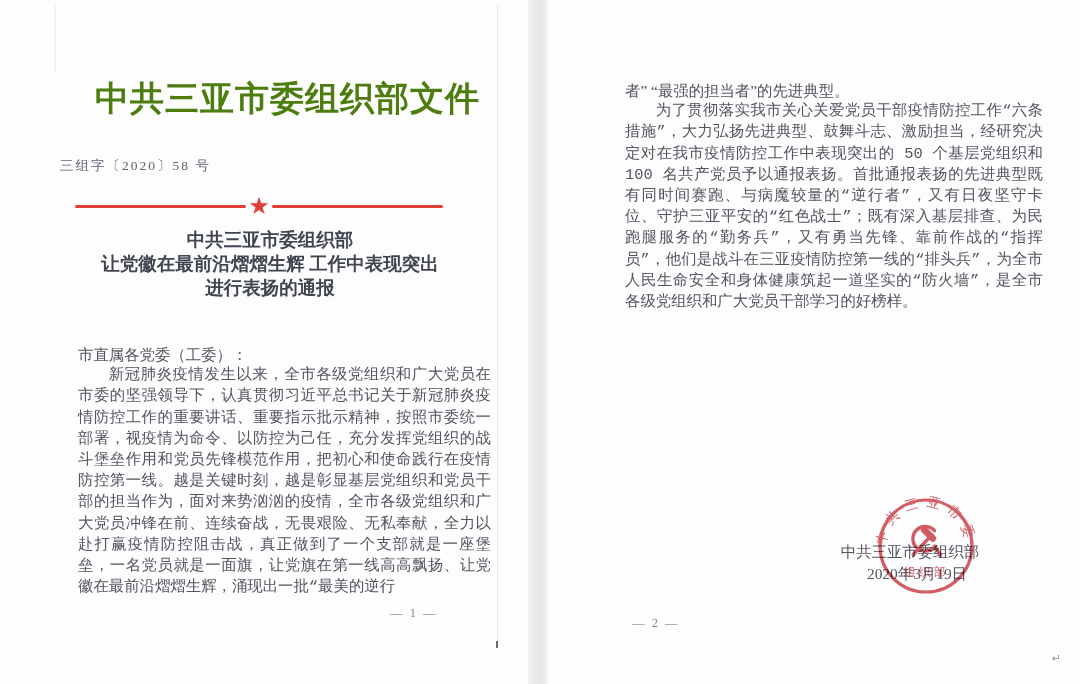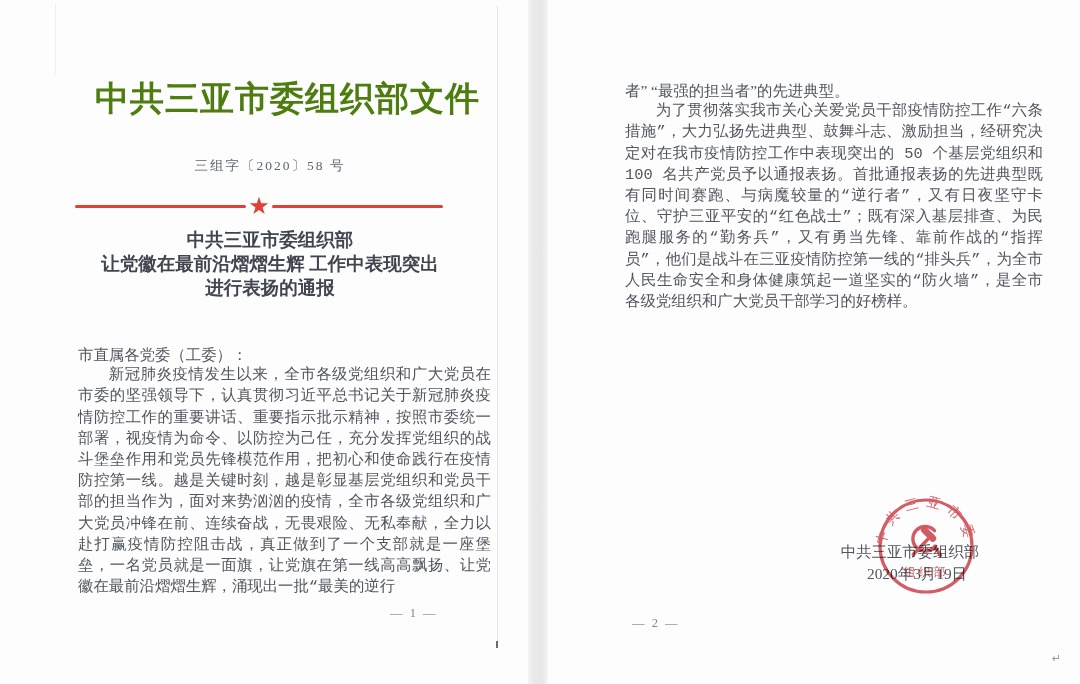--- a/index.html
+++ b/index.html
@@ -25,21 +25,21 @@
     font-family:"DejaVu Sans",sans-serif;}
 
   
   .red-header{
     position:absolute;left:60px;top:76px;width:420px;margin:0;
     text-align:right;font-size:34px;font-weight:bold;letter-spacing:1px;
     color:#4d7c0f;white-space:nowrap;
   }
   .doc-number{
     position:absolute;left:60px;top:157px;width:420px;
-    text-align:center;font-size:13.5px;letter-spacing:2px;color:#5c6470;
+    font-size:13.5px;letter-spacing:2px;color:#5c6470;
   }
   .star-rule{
     position:absolute;left:75px;top:193px;width:368px;height:26px;
     display:flex;align-items:center;
   }
   .star-rule .rule-line{flex:1;height:3px;background:#e04137;border-radius:2px;}
   .star-rule .star{
     font-size:24px;line-height:24px;color:#e04137;margin:0 2px;
     font-family:"DejaVu Sans",sans-serif;
   }

